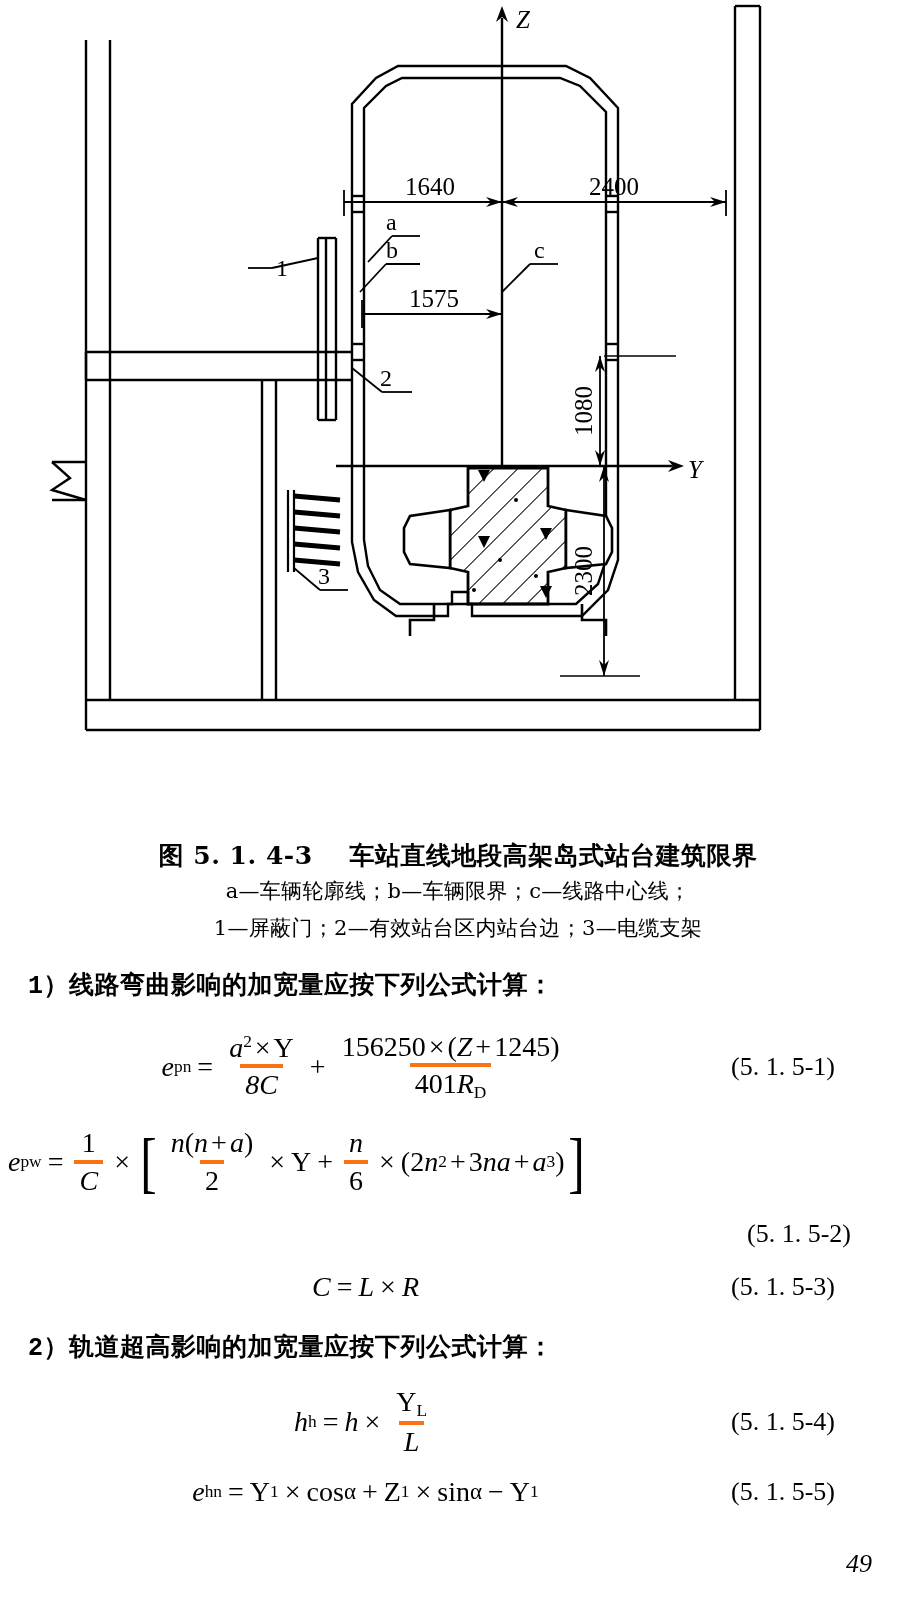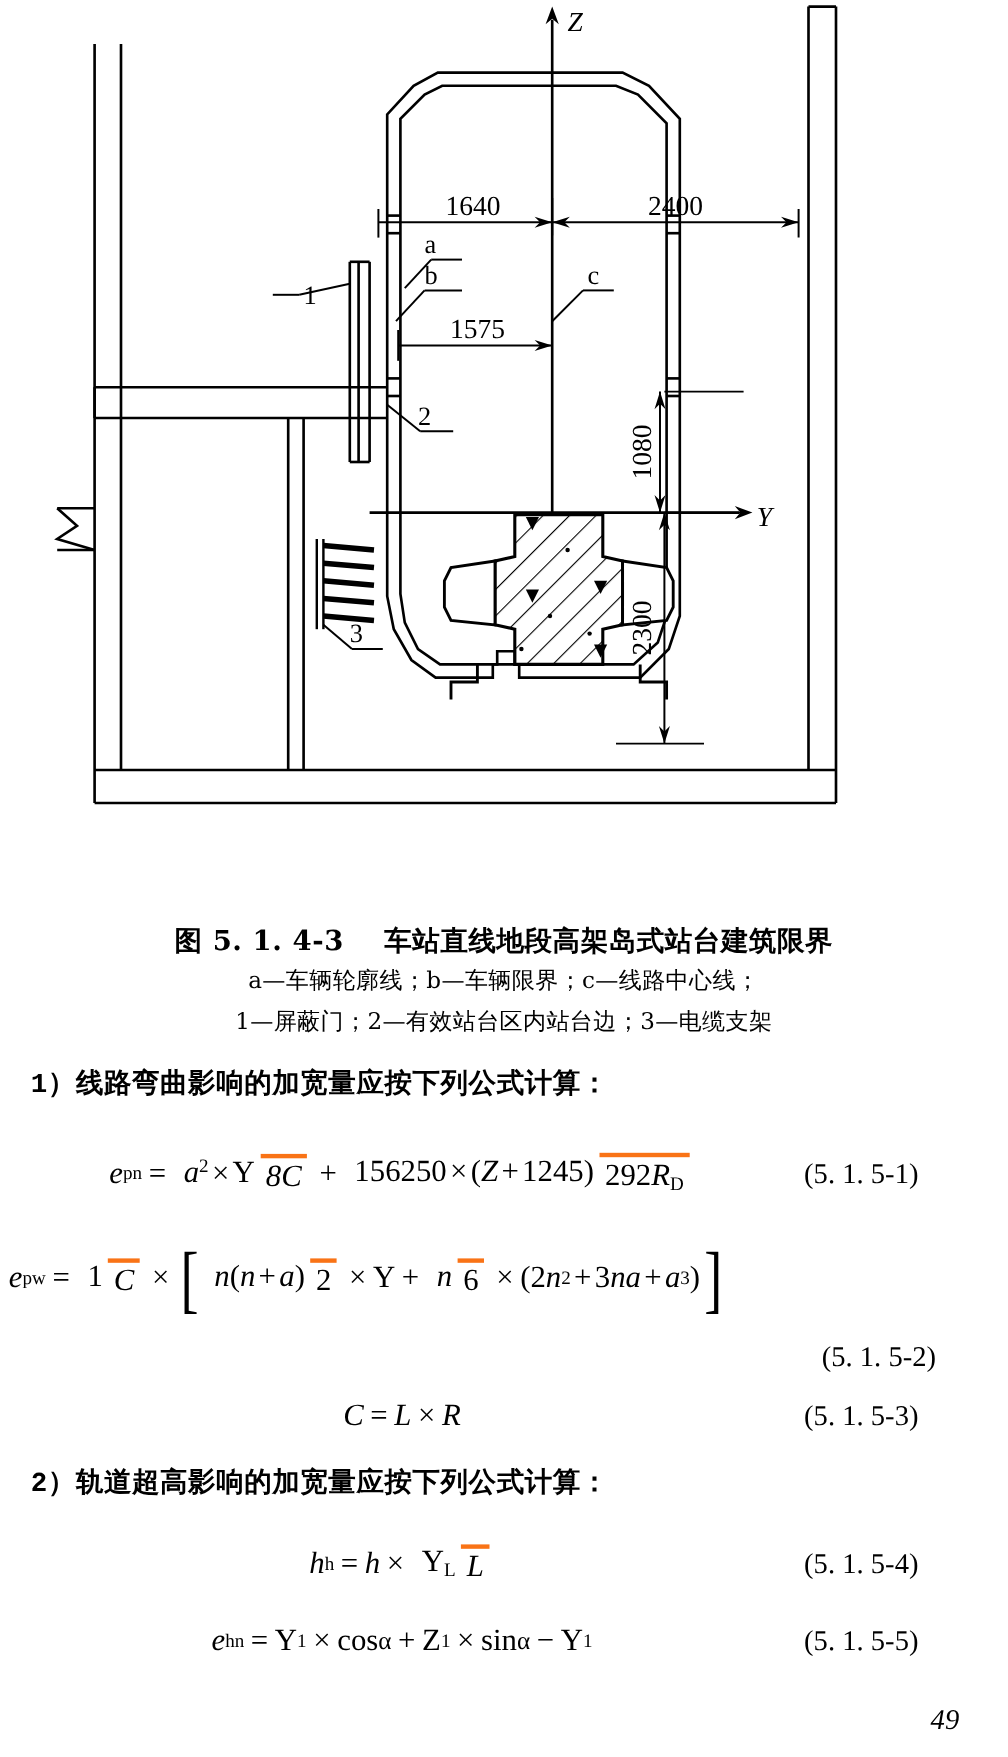--- a/index.html
+++ b/index.html
@@ -109,21 +109,21 @@
   }
   .op {
     padding: 0 6px;
     font-style: normal;
   }
   .op.tight { padding: 0 3px; }
 
   
   .frac {
     display: inline-flex;
-    flex-direction: row;
+    flex-direction: column;
     align-items: center;
     vertical-align: middle;
     margin: 0 5px;
     line-height: 1.08;
   }
   .frac > .num {
     padding: 0 5px 1px 5px;
     white-space: nowrap;
   }
   .frac > .den {
@@ -380,21 +380,21 @@
       <span class="mi">e</span>
         <span class="sub">pn</span>
       <span class="op">=</span>
       <span class="frac">
         <span class="num"><span class="mi">a</span><span class="sup">2</span><span class="op tight">×</span><span class="mu">Y</span></span>
         <span class="den mi">8C</span>
       </span>
       <span class="op">+</span>
       <span class="frac">
         <span class="num"><span class="mu">156250</span><span class="op tight">×</span><span class="mu">(</span><span class="mi">Z</span><span class="op tight">+</span><span class="mu">1245</span><span class="mu">)</span></span>
-        <span class="den"><span class="mu">292</span><span class="mi">R</span><span class="sub">D</span></span>
+        <span class="den"><span class="mu">401</span><span class="mi">R</span><span class="sub">D</span></span>
       </span>
     </div>
     <div class="eq-num">(5. 1. 5-1)</div>
   </div>
 
   <div class="eq-row" style="top:1122px; height:80px;">
     <div class="eq-body" style="justify-content:flex-start; padding-left:8px;">
       <span class="mi">e</span>
         <span class="sub">pw</span>
       <span class="op">=</span>

